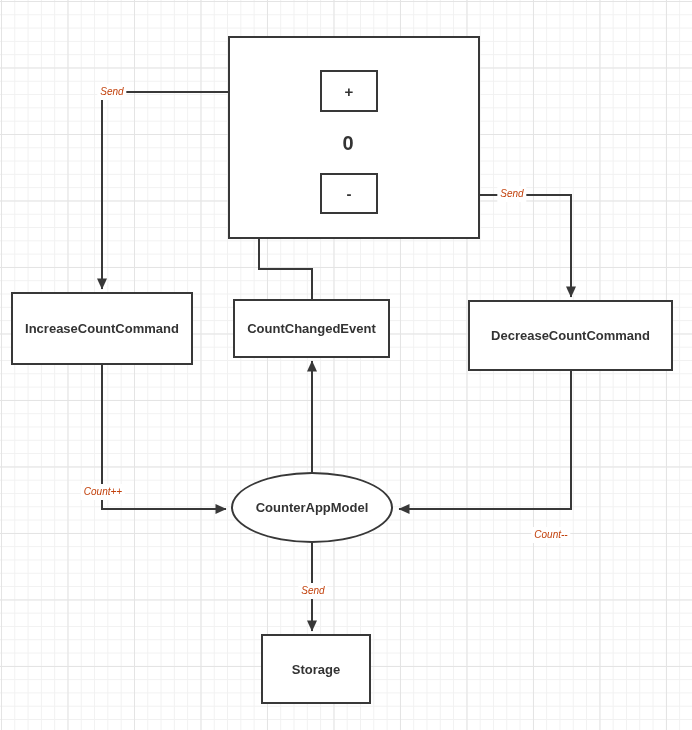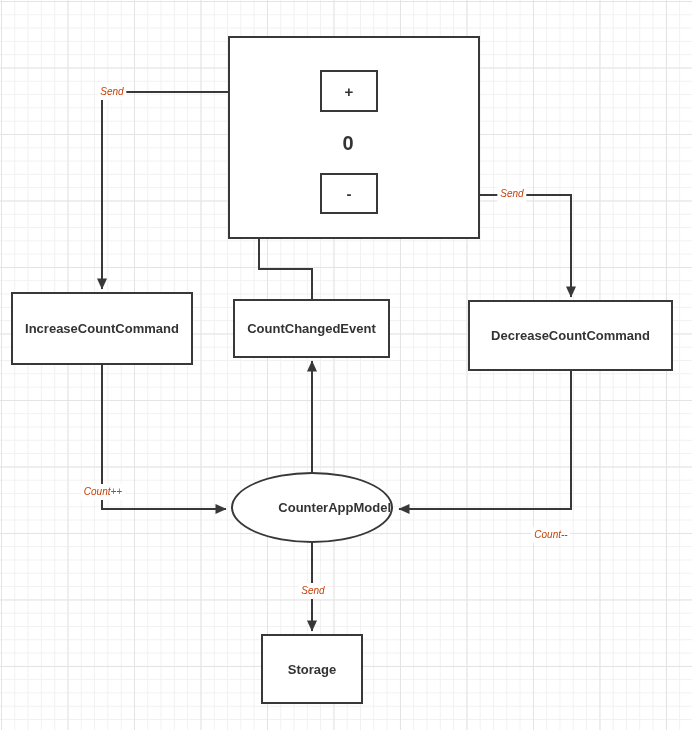--- a/index.html
+++ b/index.html
@@ -28,21 +28,21 @@
     border: 2px solid #383838;
     display: flex;
     align-items: center;
     justify-content: center;
     font-weight: bold;
     font-size: 13px;
     color: #333333;
     text-align: center;
   }
   .panel { background: #ffffff; }
-  .ellipse { border-radius: 50%; justify-content: flex-end; }
+  .ellipse { border-radius: 50%; }
   .btn-label { font-weight: 600; font-size: 15px; color: #333333; }
   .display-value {
     position: absolute;
     box-sizing: border-box;
     display: flex; align-items: center; justify-content: center;
     font-weight: bold; font-size: 20px; color: #333333;
   }
   .edge-label {
     position: absolute;
     transform: translate(-50%, -50%);
@@ -98,21 +98,21 @@
   </div>
 
   <div class="node" style="left:468px; top:300px; width:205px; height:71px;">
     <span>DecreaseCountCommand</span>
   </div>
 
   <div class="node ellipse" style="left:231px; top:472px; width:162px; height:71px;">
     <span>CounterAppModel</span>
   </div>
 
-  <div class="node" style="left:261px; top:634px; width:102px; height:70px;">
+  <div class="node" style="left:261px; top:634px; width:110px; height:70px;">
     <span>Storage</span>
   </div>
 
   <div class="edge-label" style="left:112px; top:92px;">Send</div>
 
   <div class="edge-label" style="left:512px; top:194px;">Send</div>
 
   <div class="edge-label" style="left:103px; top:492px;">Count++</div>
 
   <div class="edge-label" style="left:551px; top:535px;">Count--</div>

